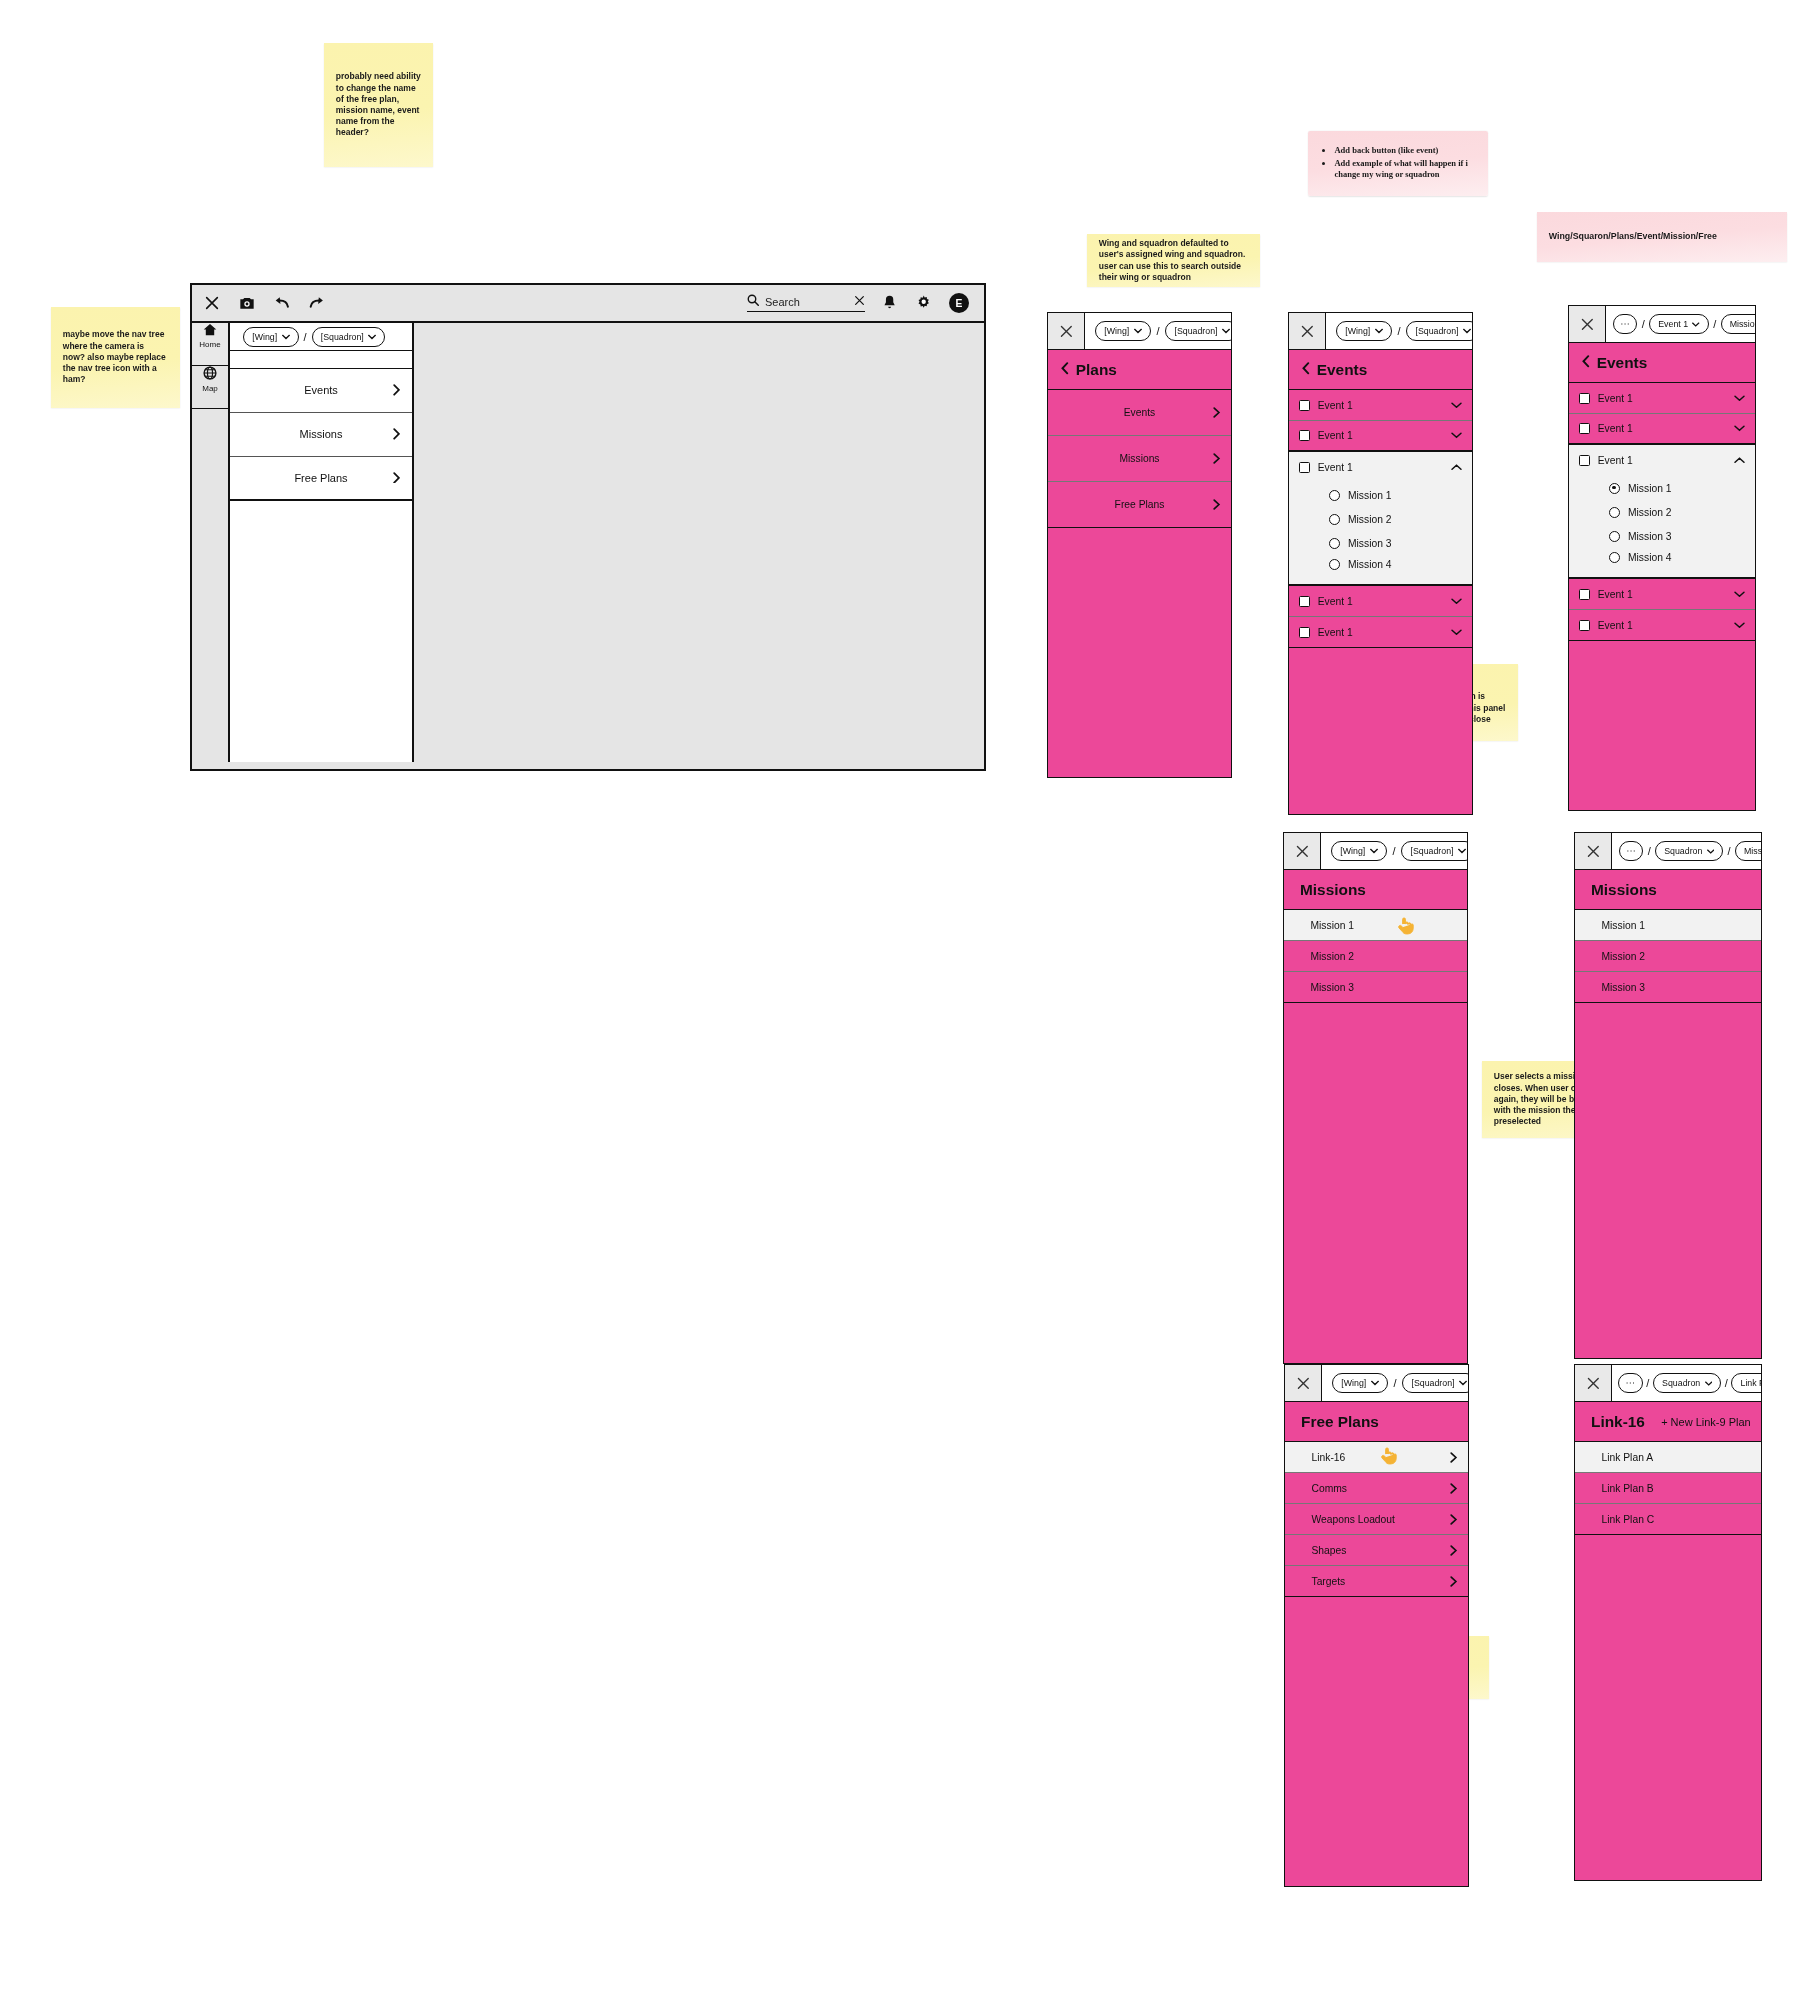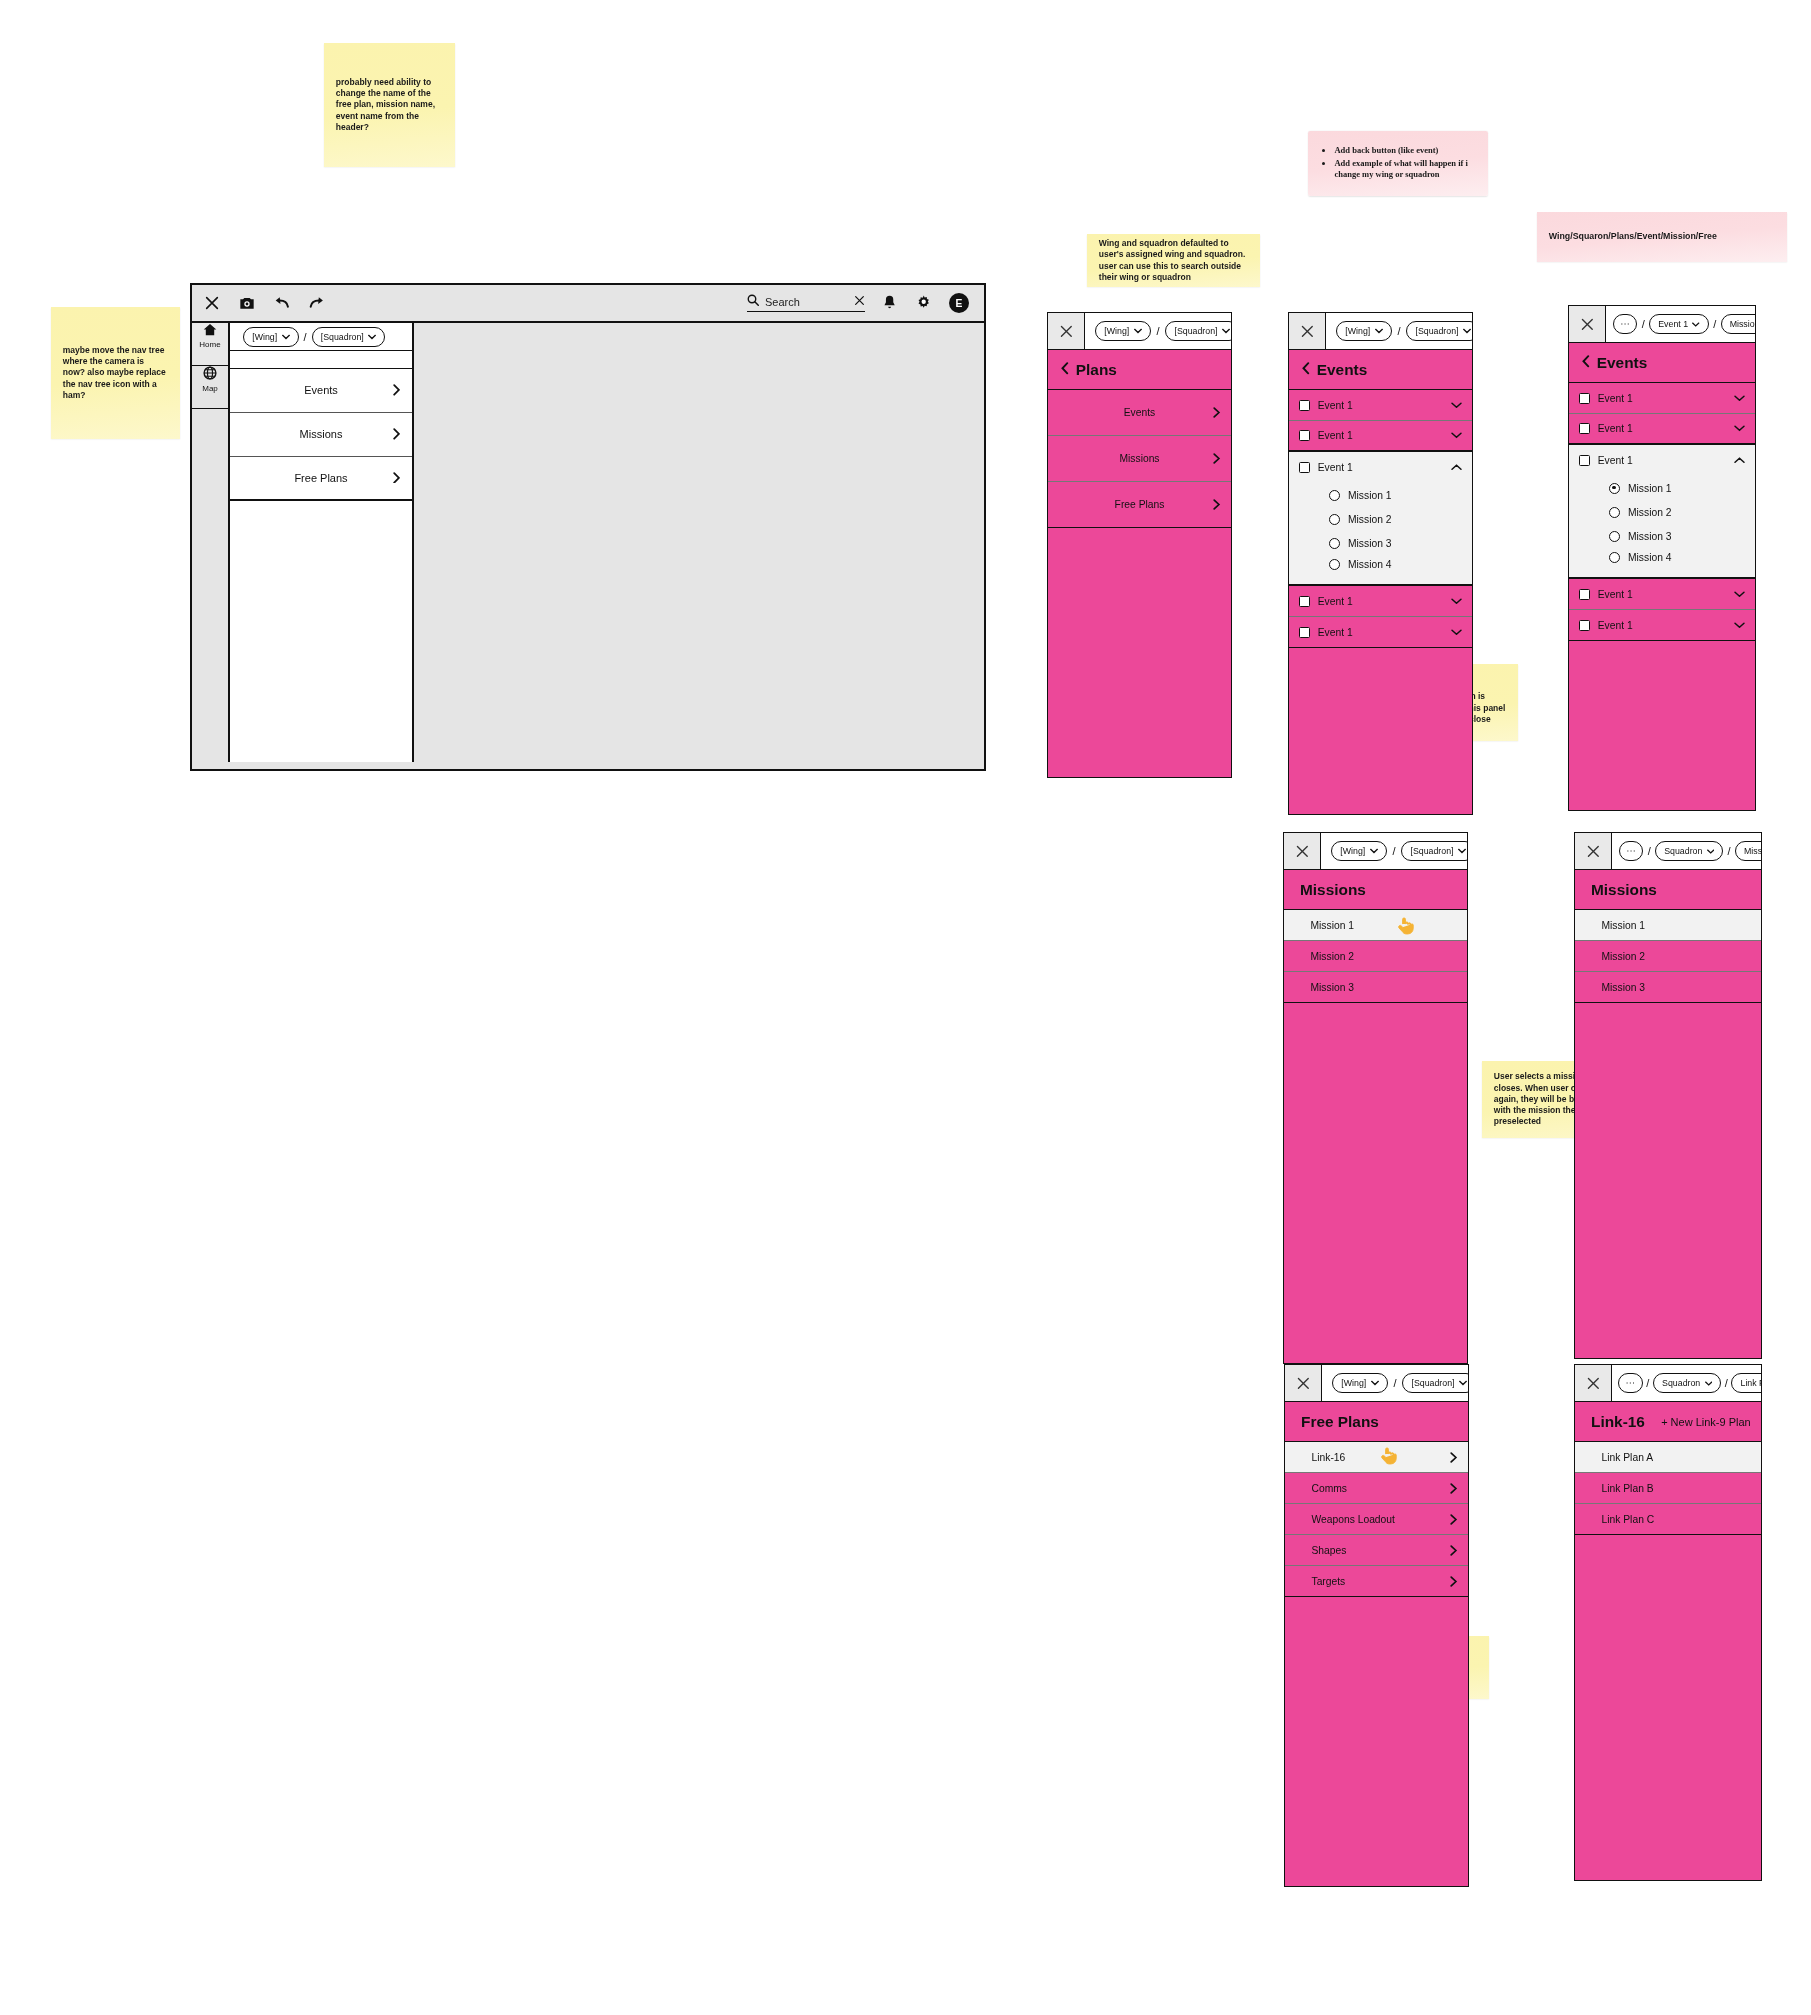--- a/index.html
+++ b/index.html
@@ -262,25 +262,25 @@
 
   .cursor-hand { position: absolute; width: 19px; height: 20.6px; }
 
   .chev svg, .rowchev svg { display: block; }
 </style>
 </head>
 <body>
 
 <div id="canvas">
 
-  <div class="sticky yellow" style="left:324px; top:43px; width:131px; height:124px; font-size:8.5px;">
+  <div class="sticky yellow" style="left:324px; top:43px; width:109px; height:124px; font-size:8.5px;">
     <span>probably need ability to change the name of the free plan, mission name, event name from the header?</span>
   </div>
 
-  <div class="sticky yellow" style="left:51px; top:307px; width:129px; height:132px; font-size:8.5px;">
+  <div class="sticky yellow" style="left:51px; top:307px; width:129px; height:101px; font-size:8.5px;">
     <span>maybe move the nav tree where the camera is now? also maybe replace the nav tree icon with a ham?</span>
   </div>
 
   <div class="sticky pink" style="left:509px; top:434px; width:132px; height:121px; font-size:8.5px;">
     <span>should this nav thing be available only map and details?  - unclear</span>
   </div>
 
   <div class="sticky pink" style="left:1308px; top:131px; width:180px; height:65px; font-size:8.5px; border-radius:2.2px;">
     <ul>
       <li>Add back button (like event)</li>

